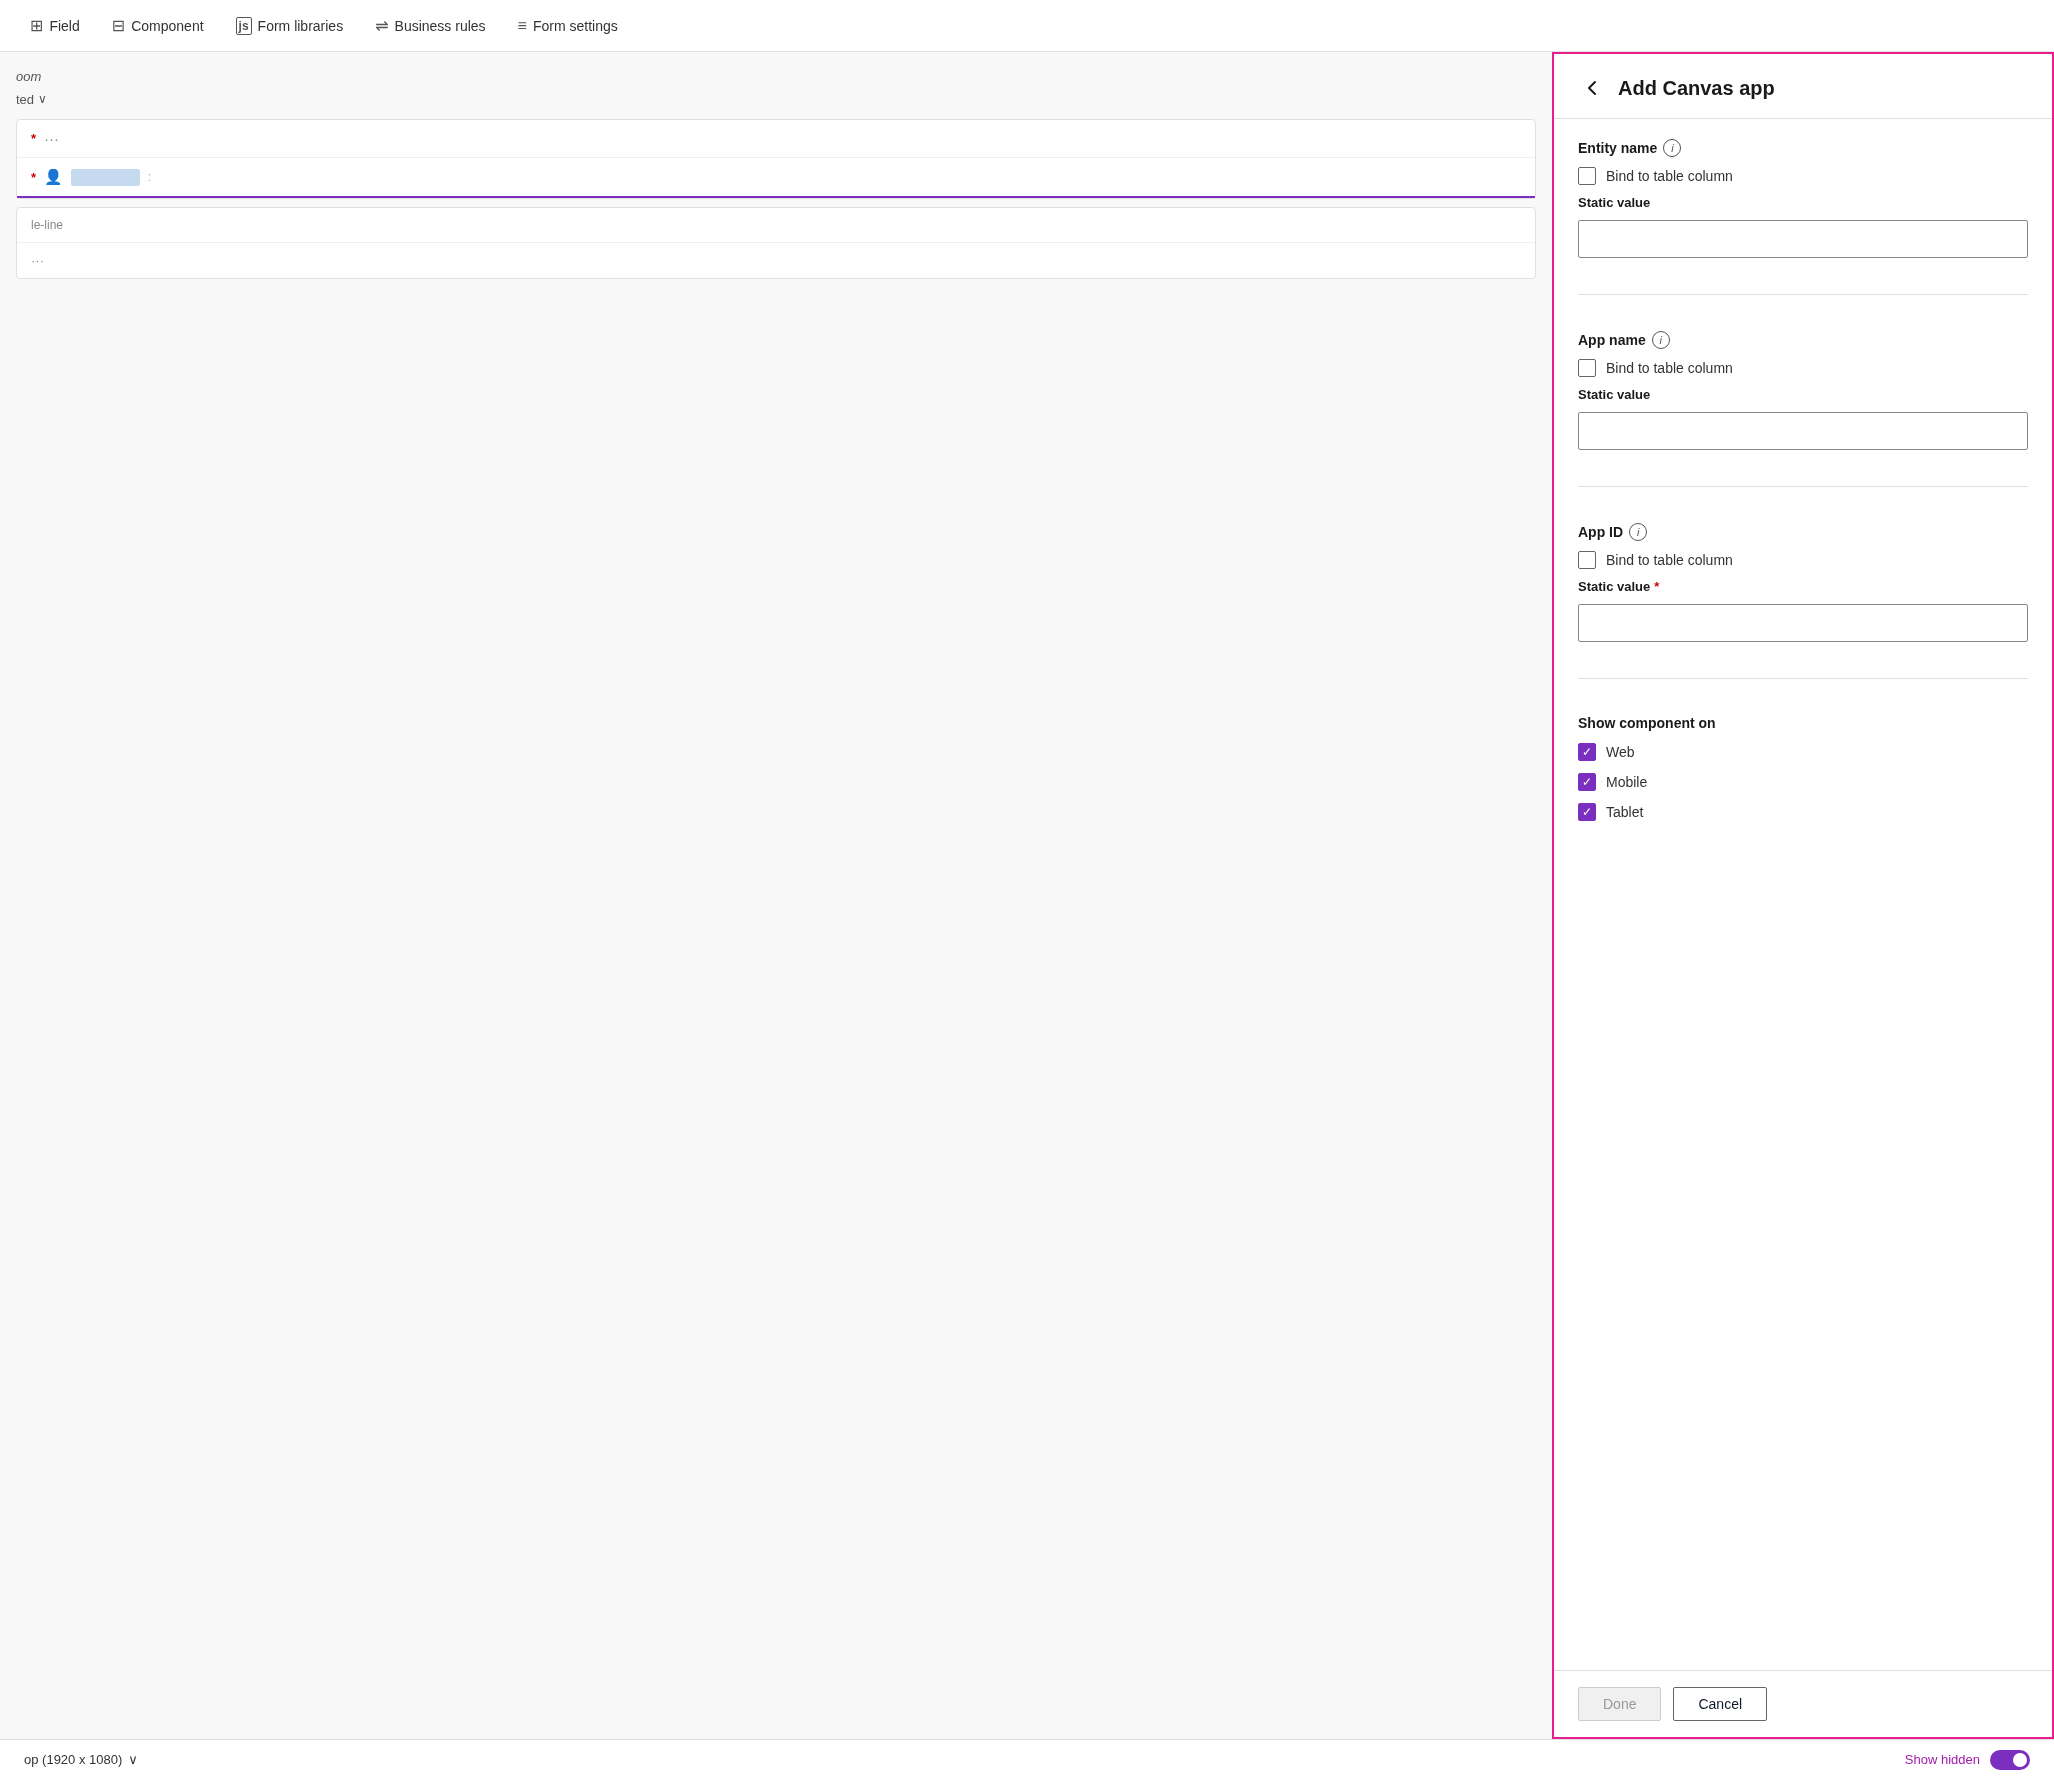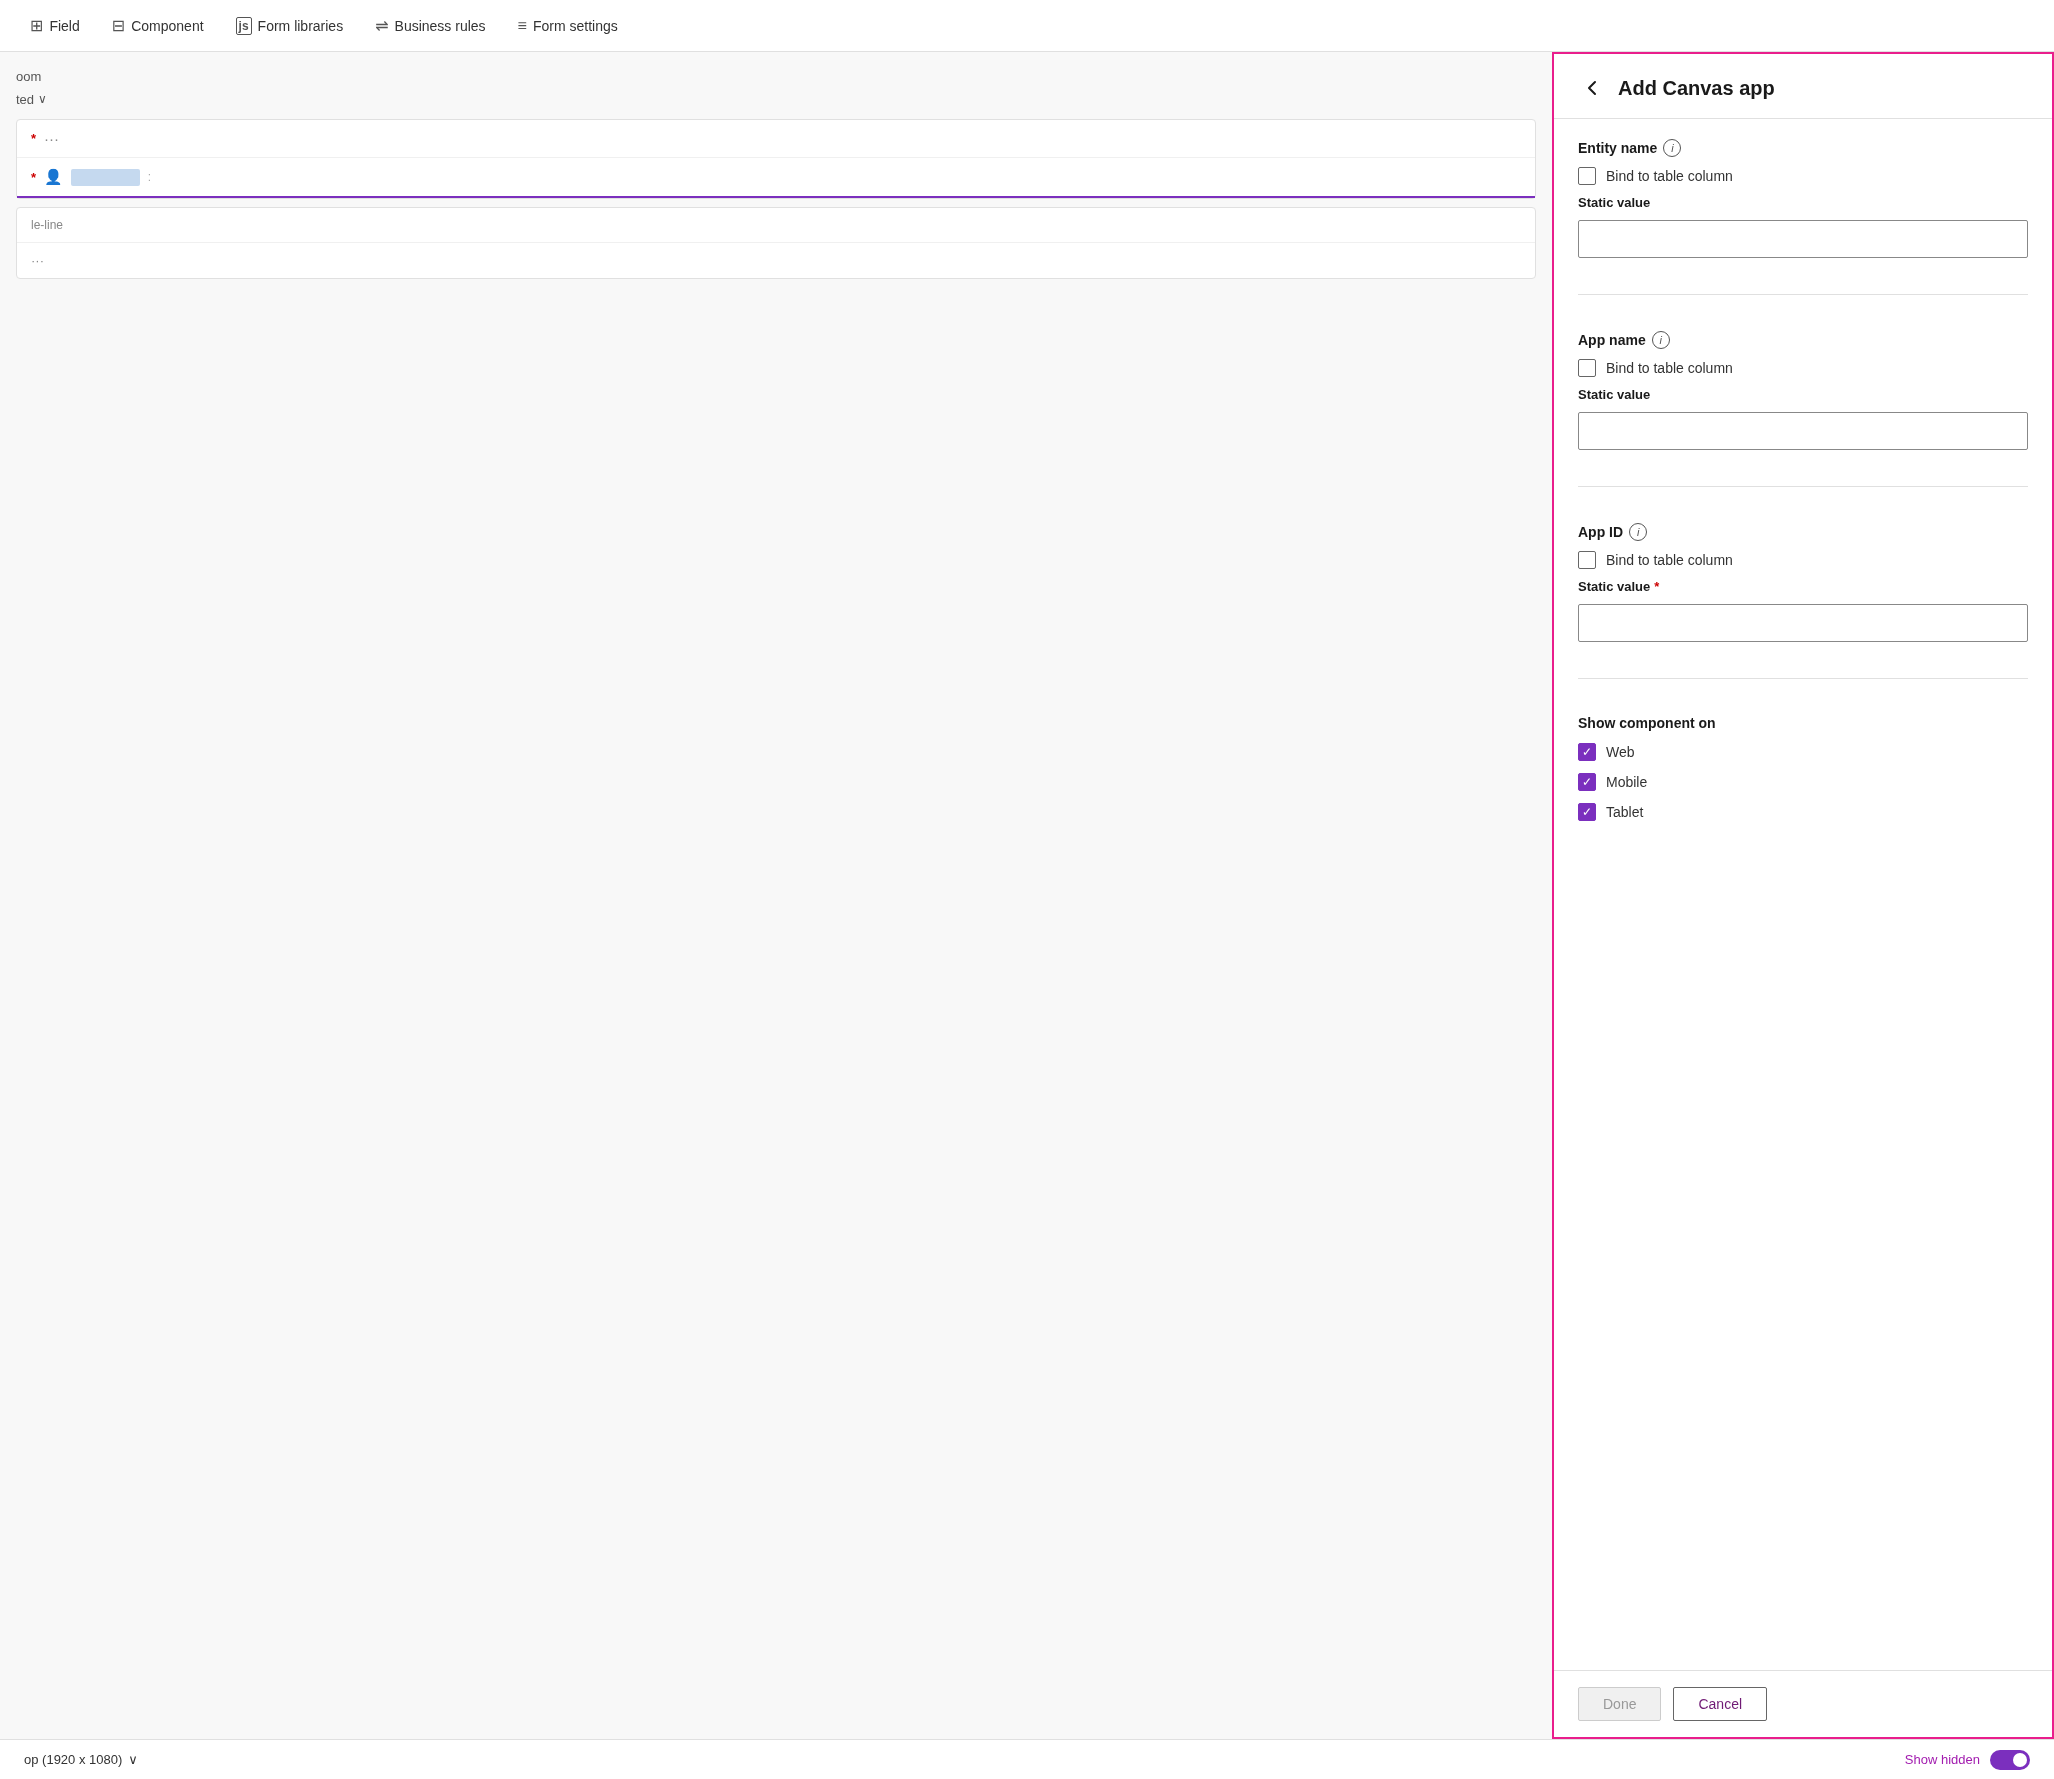--- a/index.html
+++ b/index.html
@@ -285,21 +285,21 @@
       color: #999;
       border: 1px solid #ccc;
       border-radius: 2px;
       font-size: 14px;
       cursor: not-allowed;
     }
 
     .btn-cancel {
       padding: 8px 24px;
       background: #fff;
-      color: #701a75;
+      color: #0f172a;
       border: 1px solid #666;
       border-radius: 2px;
       font-size: 14px;
       cursor: pointer;
     }
 
     
     .toggle-switch {
       width: 40px;
       height: 20px;
@@ -343,21 +343,21 @@
   </div>
   <div class="nav-item">
     <span class="nav-icon">≡</span>
     <span>Form settings</span>
   </div>
 </div>
 
 <div class="main-area">
 
   <div class="form-area">
-    <div style="margin-bottom:8px;">
+    <div style="margin-bottom:8px;font-style:italic;">
       <span class="form-label-top">oom</span>
     </div>
     <div style="display:flex; align-items:flex-start; gap:4px; margin-bottom:12px;">
       <span style="font-size:13px;color:#555;">ted</span>
       <span style="font-size:12px;color:#555;cursor:pointer;">∨</span>
     </div>
 
     <div class="form-section">
       <div class="form-row">
         <span class="row-required">*</span>

